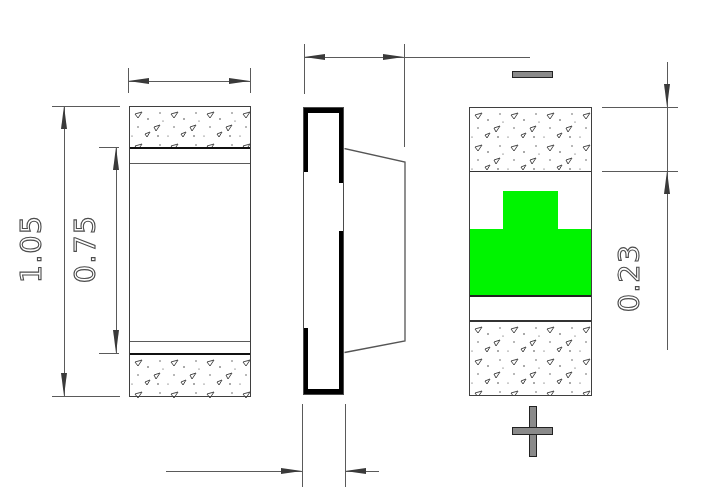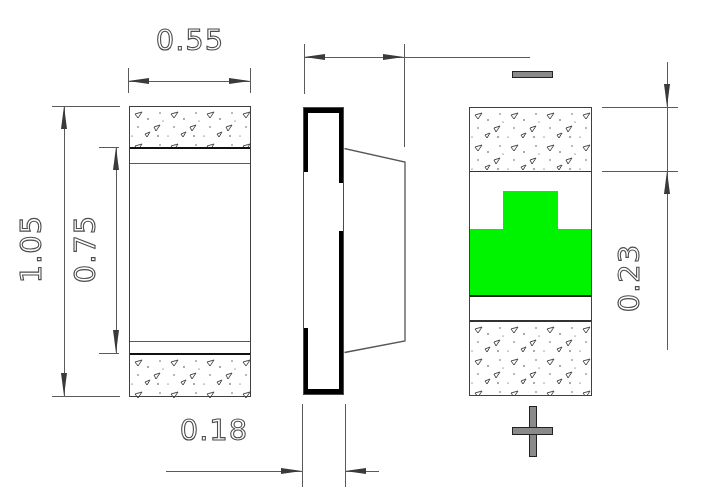--- a/index.html
+++ b/index.html
@@ -74,21 +74,20 @@
           <rect width="100%" height="100%" fill="url(#stipple)"></rect>
         </svg>
     </div>
   </div>
 
   <div class="vline" style="left:128px;top:68px;height:25px;"></div>
   <div class="vline" style="left:250px;top:68px;height:25px;"></div>
   <div class="hline" style="left:128px;top:81px;width:122px;"></div>
   <div class="arr arr-left" style="left:128px;top:78px;"></div>
   <div class="arr arr-right" style="left:229px;top:78px;"></div>
-  <div class="dim-label" style="left:144px;top:26px;width:92px;">0.55</div>
 
   <div class="hline" style="left:52px;top:106px;width:68px;"></div>
   <div class="hline" style="left:52px;top:396px;width:68px;"></div>
   <div class="vline" style="left:64px;top:106px;height:290px;"></div>
   <div class="arr arr-up" style="left:61px;top:106px;"></div>
   <div class="arr arr-down" style="left:61px;top:373px;"></div>
   <div class="dim-label rot" style="left:-14px;top:235px;width:90px;height:28px;">1.05</div>
 
   <div class="hline" style="left:99px;top:147px;width:20px;"></div>
   <div class="hline" style="left:99px;top:353px;width:20px;"></div>
@@ -115,21 +114,20 @@
   <div class="hline" style="left:304px;top:57px;width:226px;"></div>
   <div class="arr arr-left" style="left:304px;top:54px;"></div>
   <div class="arr arr-right" style="left:383px;top:54px;"></div>
 
   <div class="vline" style="left:302px;top:404px;height:83px;"></div>
   <div class="vline" style="left:345px;top:404px;height:83px;"></div>
   <div class="hline" style="left:166px;top:471px;width:136px;"></div>
   <div class="hline" style="left:345px;top:471px;width:34px;"></div>
   <div class="arr arr-right" style="left:281px;top:468px;"></div>
   <div class="arr arr-left" style="left:345px;top:468px;"></div>
-  <div class="dim-label" style="left:168px;top:416px;width:92px;">0.18</div>
 
   <div class="view" style="left:469px;top:107px;width:123px;height:289px;">
     <div class="band" style="top:0;height:63px;border-bottom:1.5px solid #333;">
       <svg>
           <rect width="100%" height="100%" fill="url(#stipple)"></rect>
         </svg>
     </div>
     <div class="green" style="left:33px;top:83px;width:55px;height:39px;"></div>
     <div class="green" style="left:0;right:0;top:121px;height:66px;border-bottom:2px solid #222;"></div>
     <div class="hline" style="left:0;width:100%;top:212px;height:1.5px;background:#333;"></div>

